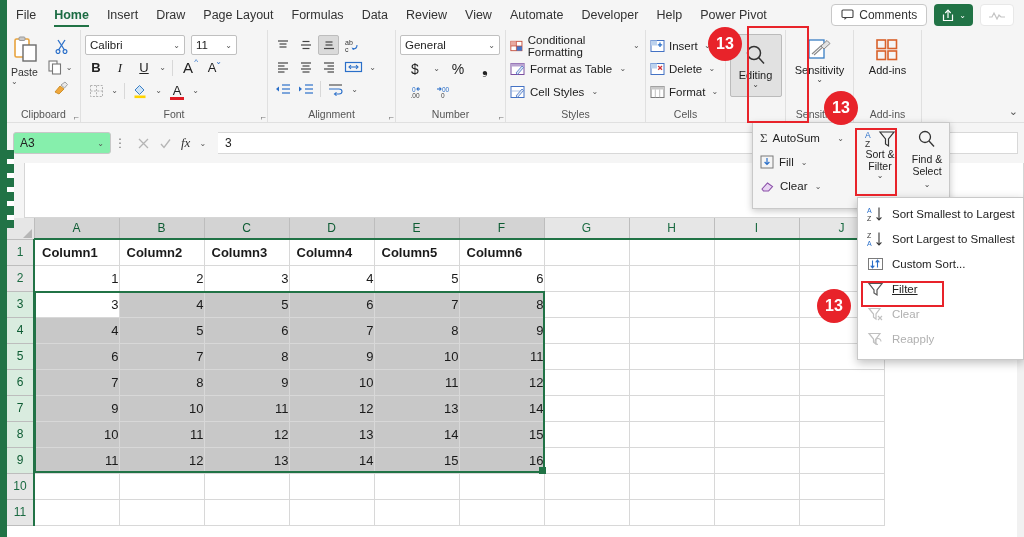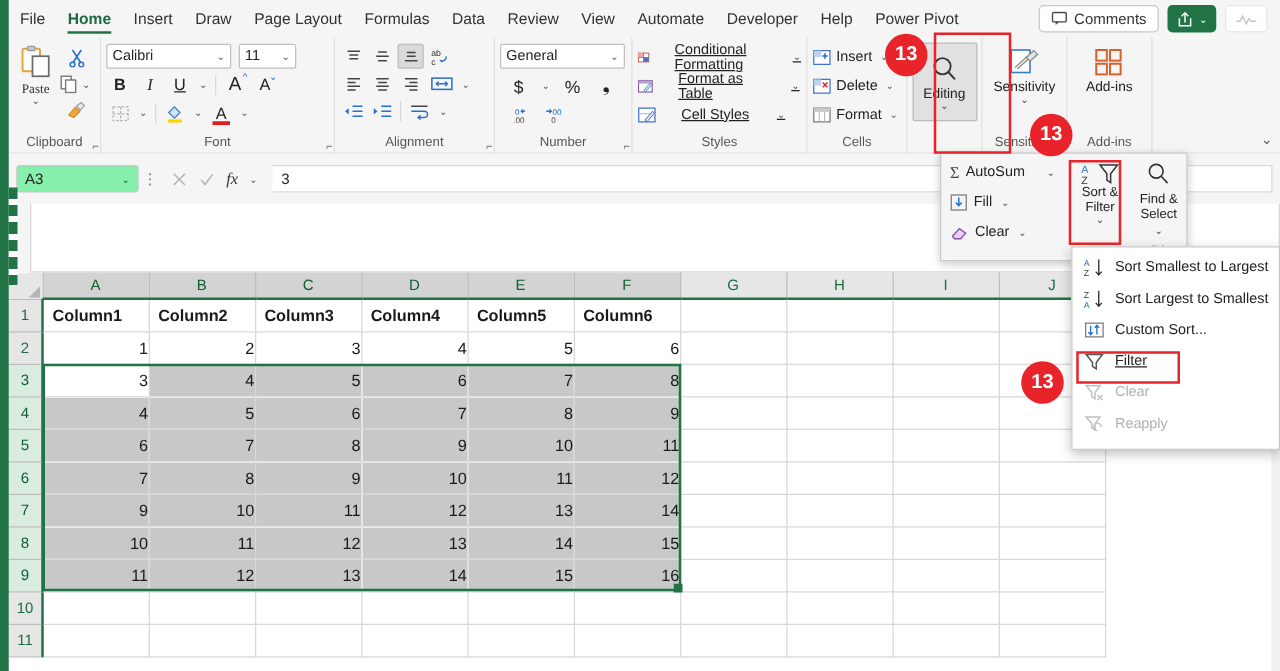--- a/index.html
+++ b/index.html
@@ -70,22 +70,22 @@
     font-size:10.5px; color:#555; text-align:center; height:15px;
     line-height:15px; position:relative;
   }
   .launcher {
     position:absolute; right:1px; bottom:0; font-size:9px; color:#777;
   }
 
   
   #g-clipboard { width:74px; }
   #paste-col {
-    display:flex; flex-direction:column; align-items:center;
-    width:40px; padding-top:2px;font-family:Liberation Serif, serif;
+    display:flex; flex-direction:column; align-items:flex-start;
+    width:40px; padding-top:2px;
   }
   #paste-label { font-size:10.5px; color:#333; margin-top:1px; }
   #clip-col {
     display:flex; flex-direction:column; align-items:center;
     gap:3px; padding-top:4px;
   }
   .mini-icon { width:20px; height:18px; display:flex; align-items:center; justify-content:center; }
 
   
   #g-font { width:187px; }
@@ -124,22 +124,22 @@
   #numfmt {
     width:100px; height:20px; border:1px solid #c0c0c0; background:#fff;
     font-size:11.5px; color:#222; padding:0 4px; display:flex;
     align-items:center; border-radius:2px;
   }
 
   
   #g-styles { width:140px; }
   #styles-rows { display:flex; flex-direction:column; gap:2px; padding-top:2px; }
   .srow {
-    display:flex; align-items:center; gap:20px; font-size:11.5px;
-    color:#222; height:21px;text-decoration:underline;
+    display:flex; align-items:center; gap:5px; font-size:11.5px;
+    color:#222; height:21px;
   }
 
   
   #g-cells { width:80px; }
   #cells-rows { display:flex; flex-direction:column; gap:2px; padding-top:2px; }
   .crow {
     display:flex; align-items:center; gap:4px; font-size:11.5px;
     color:#222; height:21px;
   }
 

